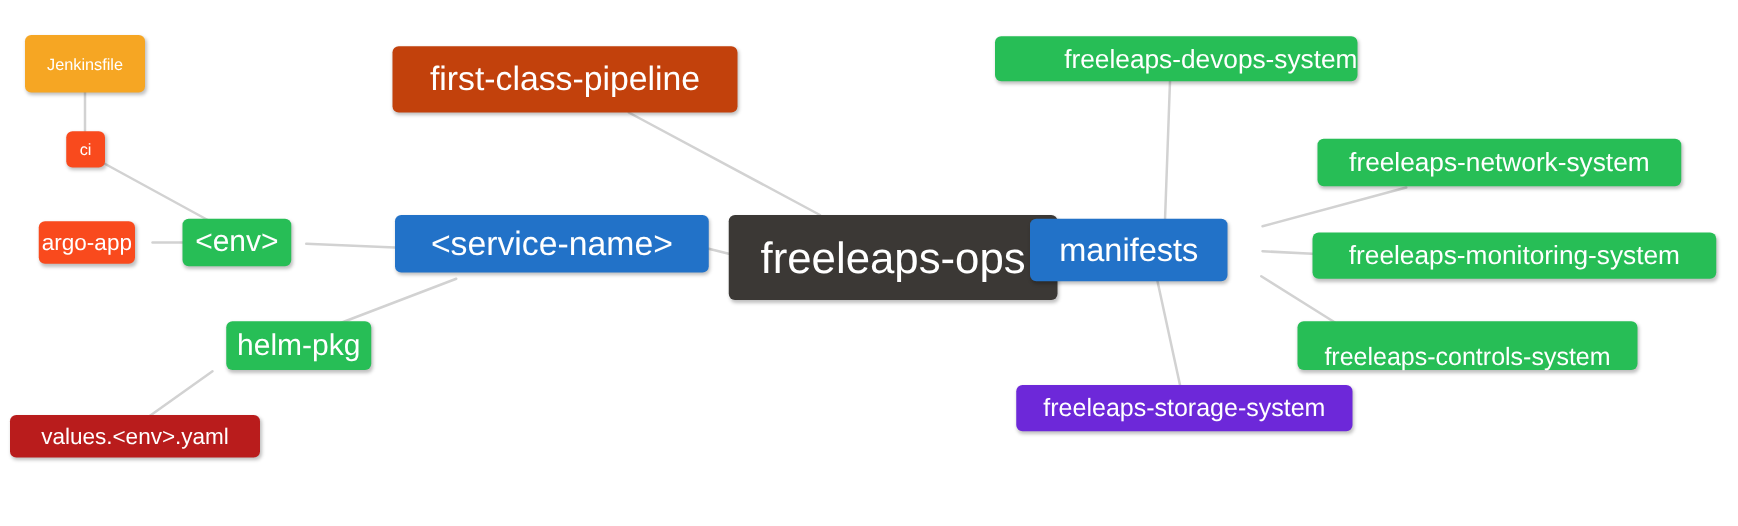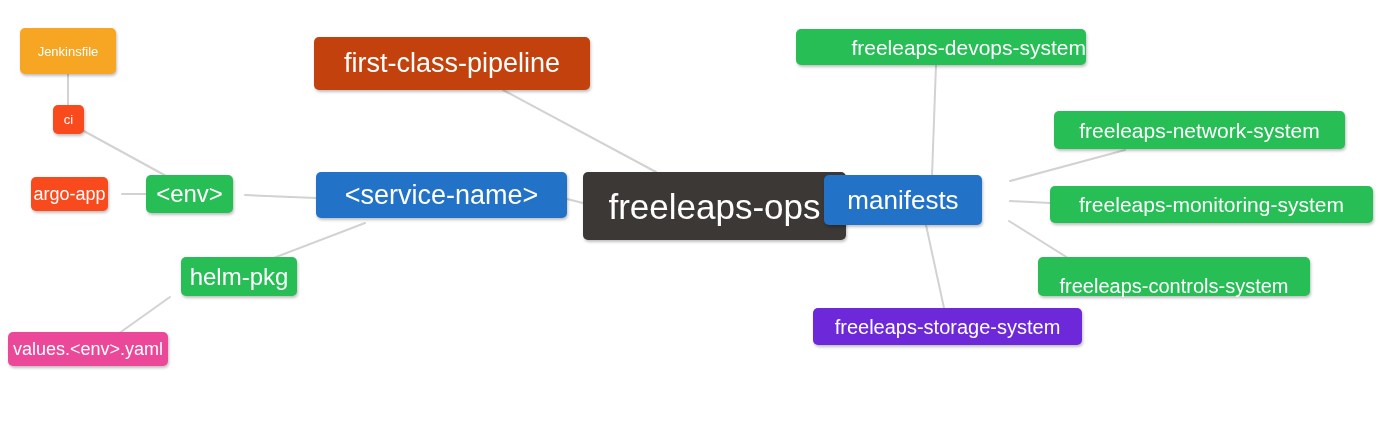--- a/index.html
+++ b/index.html
@@ -66,21 +66,21 @@
       </div>
       <div class="node" style="left: 31px; top: 177px; width: 77px; height: 34px; font-size: 18px; background: rgb(249, 74, 29); color: rgb(255, 255, 255);">
         <span>argo-app</span>
       </div>
       <div class="node" style="left: 146px; top: 175px; width: 87px; height: 38px; font-size: 24px; background: rgb(39, 190, 86); color: rgb(255, 255, 255);">
         <span>&lt;env&gt;</span>
       </div>
       <div class="node" style="left: 152px; top: 257px; width: 116px; height: 39px; font-size: 24px; background: rgb(39, 190, 86); color: rgb(255, 255, 255); margin-left: 29px;">
         <span>helm-pkg</span>
       </div>
-      <div class="node" style="left: 8px; top: 332px; width: 160px; height: 34px; font-size: 18px; background: #ec4899; color: rgb(255, 255, 255);">
+      <div class="node" style="left: 8px; top: 332px; width: 200px; height: 34px; font-size: 18px; background: #b91c1c; color: rgb(255, 255, 255);">
         <span>values.&lt;env&gt;.yaml</span>
       </div>
       <div class="node" style="left: 314px; top: 37px; width: 276px; height: 53px; font-size: 27px; background: #c2410c; color: rgb(255, 255, 255); align-items: center;">
         <span>first-class-pipeline</span>
       </div>
       <div class="node" style="left: 316px; top: 172px; width: 251px; height: 46px; font-size: 27px; background: rgb(34, 114, 200); color: rgb(255, 255, 255);">
         <span>&lt;service-name&gt;</span>
       </div>
       <div class="node" style="left: 583px; top: 172px; width: 263px; height: 68px; font-size: 35px; background: rgb(59, 56, 53); color: rgb(255, 255, 255);">
         <span>freeleaps-ops</span>

